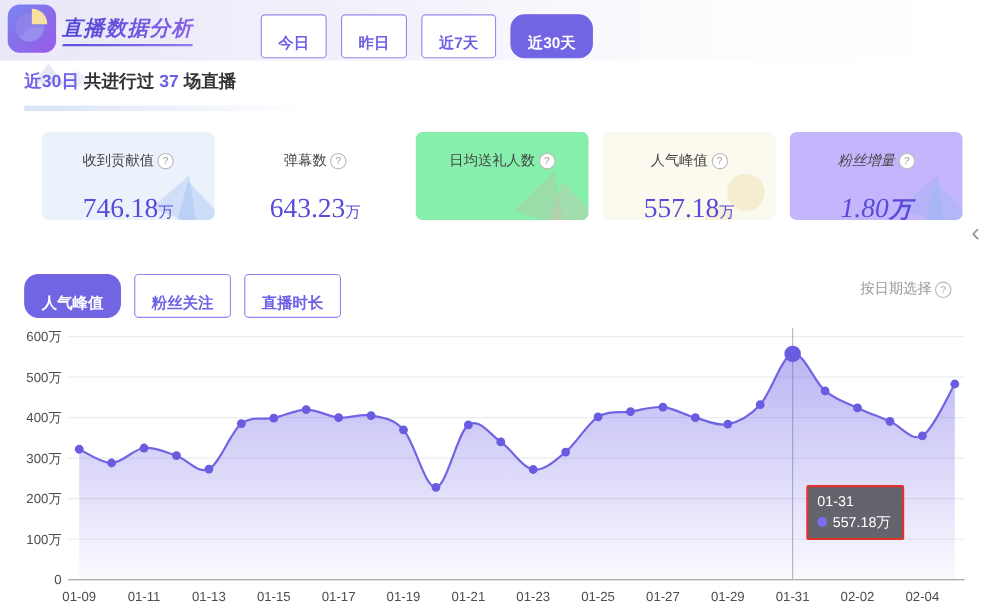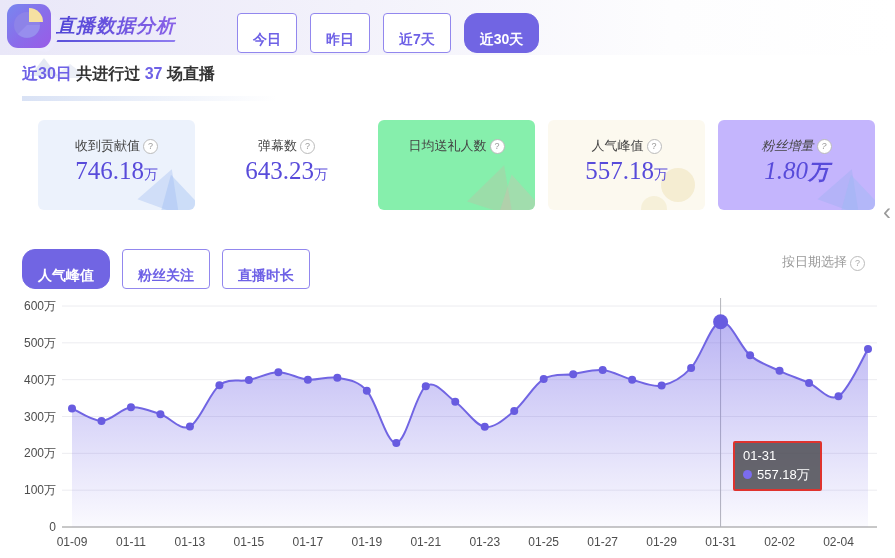--- a/index.html
+++ b/index.html
@@ -27,26 +27,26 @@
   .summary{position:absolute;left:22px;top:64px;font-size:16px;font-weight:bold;color:#333;z-index:2;}
   .summary .hl{color:#6e61e6;}
   .summary-bar{position:absolute;left:22px;top:96px;width:255px;height:5px;
                background:linear-gradient(90deg,#d9e2f5,rgba(255,255,255,0));}
   .mt1{position:absolute;left:30px;top:58px;width:0;height:0;border-left:14px solid transparent;
        border-right:14px solid transparent;border-bottom:18px solid rgba(178,192,222,.35);}
   .mt2{position:absolute;left:52px;top:64px;width:0;height:0;border-left:18px solid transparent;
        border-right:18px solid transparent;border-bottom:14px solid rgba(178,192,222,.25);}
   
   .cards{position:absolute;left:38px;top:120px;display:flex;gap:13px;}
-  .card{position:relative;width:157px;height:90px;border-radius:6px;overflow:hidden;text-align:center;}
+  .card{position:relative;width:157px;height:80px;border-radius:6px;overflow:hidden;text-align:center;}
   .card-label{position:relative;margin-top:17px;font-size:13px;color:#444;z-index:1;}
   .q-icon{display:inline-block;width:13px;height:13px;line-height:12px;border:1px solid #bbb;
           border-radius:50%;color:#999;font-size:9px;margin-left:3px;vertical-align:1px;
           text-align:center;cursor:pointer;background:#fff;}
-  .card-value{position:relative;margin-top:2px;font-family:"Liberation Serif",serif;
+  .card-value{position:relative;margin-top:21px;font-family:"Liberation Serif",serif;
               font-size:25px;color:#584bda;z-index:1;}
   .card-unit{font-size:14px;}
   .card-unit.big{font-size:21px;font-weight:bold;}
   .tri1,.tri2{position:absolute;z-index:0;}
   .decor-blue .tri1{right:8px;bottom:2px;width:0;height:0;border-left:22px solid transparent;
       border-right:22px solid transparent;border-bottom:40px solid rgba(142,174,238,.30);transform:rotate(20deg);}
   .decor-blue .tri2{right:-10px;bottom:-14px;width:0;height:0;border-left:28px solid transparent;
       border-right:28px solid transparent;border-bottom:50px solid rgba(152,186,242,.38);transform:rotate(-14deg);}
   .decor-pink .tri1{right:14px;bottom:0px;width:0;height:0;border-left:24px solid transparent;
       border-right:24px solid transparent;border-bottom:46px solid rgba(238,150,162,.20);transform:rotate(18deg);}

